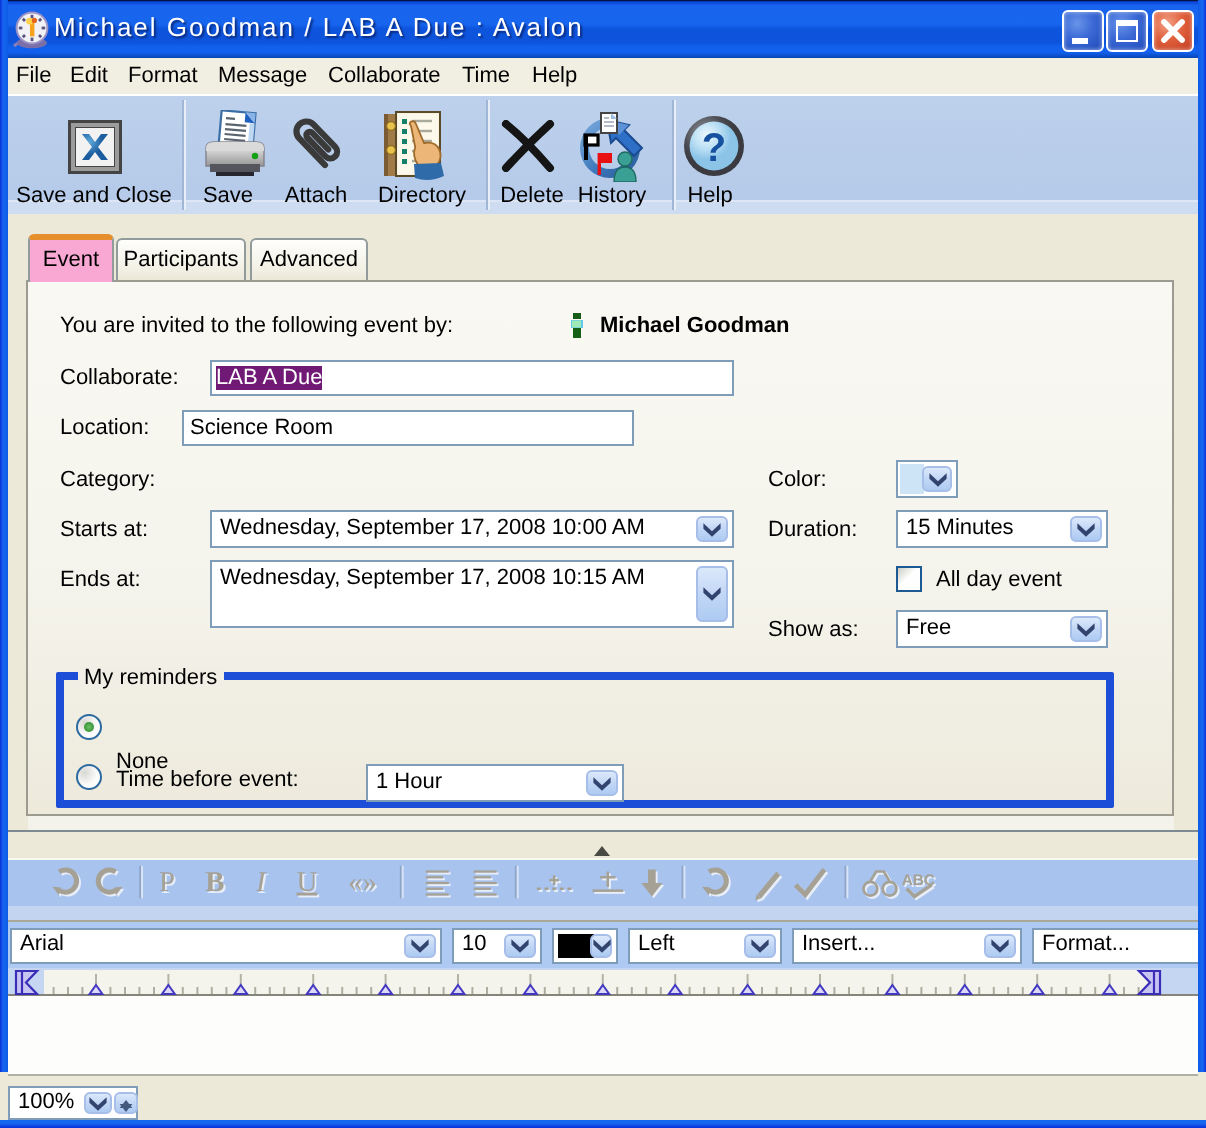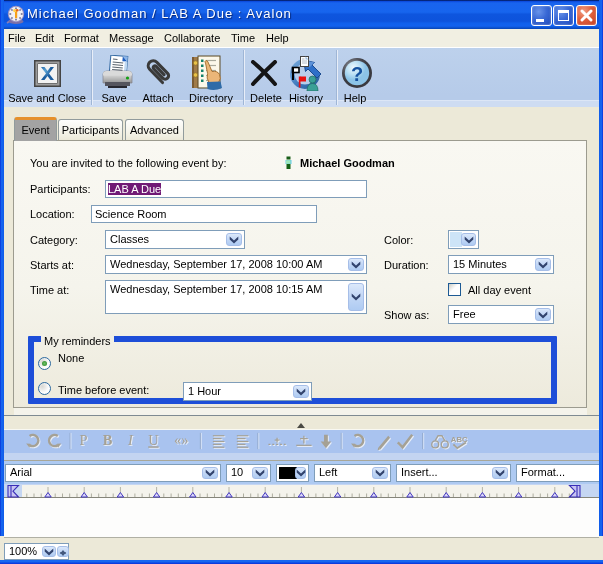--- a/index.html
+++ b/index.html
@@ -17,29 +17,29 @@
 
 .menubar{left:1px;top:29px;width:601px;height:19px;background:#F1EFE2;border-bottom:1px solid #fff}
 .mi{position:absolute;top:3px;font-size:11px}
 
 .toolbar{left:4px;top:48px;width:595px;height:59px;background:linear-gradient(180deg,#BDD1EC 0%,#B6CBE9 80%);}
 .toolbar .strip{position:absolute;left:0;top:52px;width:595px;height:7px;background:#CEDCF2;border-top:1px solid #DCE6F6}
 .tsep{position:absolute;top:2px;width:2px;height:55px;background:#E8EEF8;border-left:1px solid #9FB6D6}
 .tlbl{position:absolute;top:44px;font-size:11px;white-space:nowrap;transform:translateX(-50%)}
 
 .tab{position:absolute;border:1px solid #919B9C;border-bottom:none;border-radius:3px 3px 0 0;background:linear-gradient(180deg,#FEFEFD 0%,#F2F0E4 70%,#EAE7D6 100%);font-size:11px;text-align:center}
-.tab.on{background:#a3a3a3;border-top:3px solid #E5902C;z-index:5}
+.tab.on{background:#f9a8d4;border-top:3px solid #E5902C;z-index:5}
 
 .panel{left:13px;top:140px;width:574px;height:268px;border:1px solid #9C9B8F;background:linear-gradient(180deg,#F9F8F2 0%,#F5F4EC 55%,#EDEADC 100%)}
 .lbl{position:absolute;font-size:11px;white-space:nowrap}
 .tf{position:absolute;background:#fff;border:1px solid #7F9DB9;font-size:11px}
 .tf .t{position:absolute;left:3px;top:1px;white-space:nowrap}
 .ddb{position:absolute;right:2px;top:2px;bottom:2px;background:linear-gradient(180deg,#DCE9FB 0%,#C4D8F6 45%,#AECBF2 100%);border:1px solid #A6BEE8;border-radius:3px}
 .ddb svg{position:absolute;left:50%;top:50%;transform:translate(-50%,-50%)}
-.gb{position:absolute;border:6px solid #1d4ed8;border-radius:1px}
+.gb{position:absolute;border:4px solid #1d4ed8;border-radius:1px}
 .gb .lg{position:absolute;left:7px;top:-7px;background:#F1EFE5;padding:0 3px;font-size:11px}
 .rad{position:absolute;width:13px;height:13px;border-radius:50%;border:1px solid #2D6AA0;background:radial-gradient(circle at 30% 30%,#D8D8D4 0%,#FDFDFD 60%)}
 .rad .dot{position:absolute;left:3px;top:3px;width:5px;height:5px;border-radius:50%;background:radial-gradient(circle,#6DC066 0%,#2B8A2B 90%)}
 .cb{position:absolute;width:13px;height:13px;border:1px solid #1D5A94;background:linear-gradient(135deg,#CCCCC4 0%,#FEFEFE 45%)}
 
 .split1{left:14px;top:408px;width:573px;height:7px;background:#F4F3EB}
 .splitline{left:4px;top:415px;width:595px;height:1px;background:#7E8A92}
 .split2{left:4px;top:416px;width:595px;height:13px;background:#ECE9D8}
 .fmtwhite{left:4px;top:429px;width:595px;height:1px;background:#F8F8F2}
 .fmtbar{left:4px;top:430px;width:595px;height:23px;background:#A9C3EF}
@@ -220,47 +220,39 @@
 <div class="a tab" style="left:125px;top:119px;width:59px;height:22px;line-height:21px">Advanced</div>
 <div class="a panel"></div>
 <div class="lbl" style="left:30px;top:157px">You are invited to the following event by:</div>
 <svg class="a" style="left:285px;top:156px" width="8" height="14" viewBox="0 0 8 14">
 <rect x="1.5" y="0.5" width="4" height="3" fill="#185E18"></rect>
 <rect x="0.5" y="4" width="6" height="4" fill="#63C8E8"></rect>
 <rect x="1" y="4.3" width="4.5" height="3.4" fill="#9FE8B8"></rect>
 <rect x="1.5" y="8" width="4" height="5" fill="#156015"></rect>
 </svg>
 <div class="lbl" style="left:300px;top:157px;font-weight:bold">Michael Goodman</div>
-<div class="lbl" style="left:30px;top:183px">Participants:</div>
+<div class="lbl" style="left:30px;top:183px">Collaborate:</div>
 <div class="tf" style="left:105px;top:180px;width:262px;height:18px">
       <div class="t" style="top:2px;left:2px"><span style="background:#701a75;color:#fff">LAB A Due</span></div>
     </div>
 <div class="lbl" style="left:30px;top:208px">Location:</div>
 <div class="tf" style="left:91px;top:205px;width:226px;height:18px">
       <div class="t" style="top:2px">Science Room</div>
     </div>
 <div class="lbl" style="left:30px;top:234px">Category:</div>
-<div class="tf" style="left:105px;top:230px;width:140px;height:19px">
-      <div class="t" style="left:4px;top:2px">Classes</div>
-      <div class="ddb" style="width:16px">
-        <svg width="11" height="8" viewBox="0 0 11 8">
-          <path d="M1.2 0.6 L5.5 4.6 L9.8 0.6 L9.8 3.4 L5.5 7.4 L1.2 3.4 Z" fill="#32446E"></path>
-        </svg>
-      </div>
-    </div>
 <div class="lbl" style="left:30px;top:259px">Starts at:</div>
 <div class="tf" style="left:105px;top:255px;width:262px;height:19px">
       <div class="t" style="left:4px;top:2px">Wednesday, September 17, 2008 10:00 AM</div>
       <div class="ddb" style="width:16px">
         <svg width="11" height="8" viewBox="0 0 11 8">
           <path d="M1.2 0.6 L5.5 4.6 L9.8 0.6 L9.8 3.4 L5.5 7.4 L1.2 3.4 Z" fill="#32446E"></path>
         </svg>
       </div>
     </div>
-<div class="lbl" style="left:30px;top:284px">Time at:</div>
+<div class="lbl" style="left:30px;top:284px">Ends at:</div>
 <div class="tf" style="left:105px;top:280px;width:262px;height:34px">
       <div class="t" style="left:4px;top:2px">Wednesday, September 17, 2008 10:15 AM</div>
       <div class="ddb" style="width:16px">
         <svg width="11" height="8" viewBox="0 0 11 8">
           <path d="M1.2 0.6 L5.5 4.6 L9.8 0.6 L9.8 3.4 L5.5 7.4 L1.2 3.4 Z" fill="#32446E"></path>
         </svg>
       </div>
     </div>
 <div class="lbl" style="left:384px;top:234px">Color:</div>
 <div class="tf" style="left:448px;top:230px;width:31px;height:19px">
@@ -290,21 +282,21 @@
           <path d="M1.2 0.6 L5.5 4.6 L9.8 0.6 L9.8 3.4 L5.5 7.4 L1.2 3.4 Z" fill="#32446E"></path>
         </svg>
       </div>
     </div>
 <div class="gb" style="left:28px;top:336px;width:529px;height:68px">
       <span class="lg">My reminders</span>
     </div>
 <div class="rad" style="left:38px;top:357px">
       <div class="dot"></div>
     </div>
-<div class="lbl" style="left:58px;top:352px">None</div>
+<div class="lbl" style="left:58px;top:375px">None</div>
 <div class="rad" style="left:38px;top:382px"></div>
 <div class="lbl" style="left:58px;top:384px">Time before event:</div>
 <div class="tf" style="left:183px;top:382px;width:129px;height:19px">
       <div class="t" style="left:4px;top:2px">1 Hour</div>
       <div class="ddb" style="width:16px">
         <svg width="11" height="8" viewBox="0 0 11 8">
           <path d="M1.2 0.6 L5.5 4.6 L9.8 0.6 L9.8 3.4 L5.5 7.4 L1.2 3.4 Z" fill="#32446E"></path>
         </svg>
       </div>
     </div>

